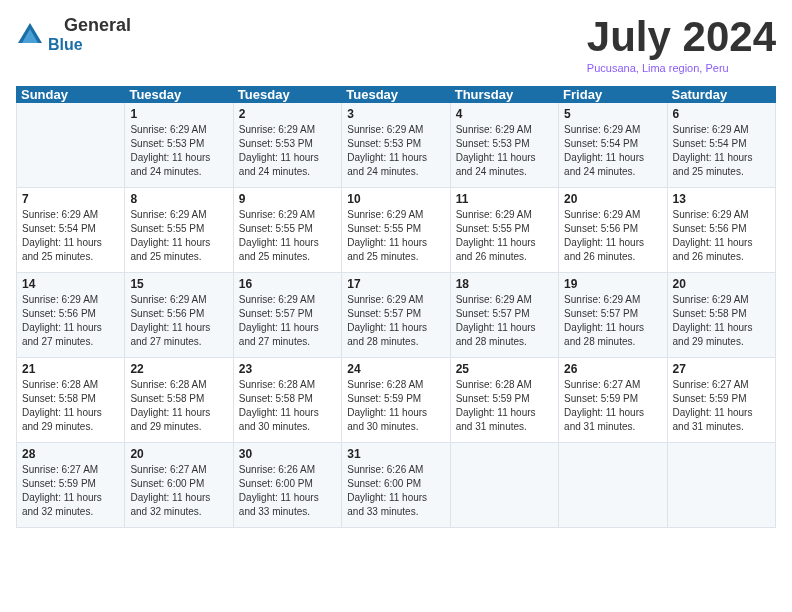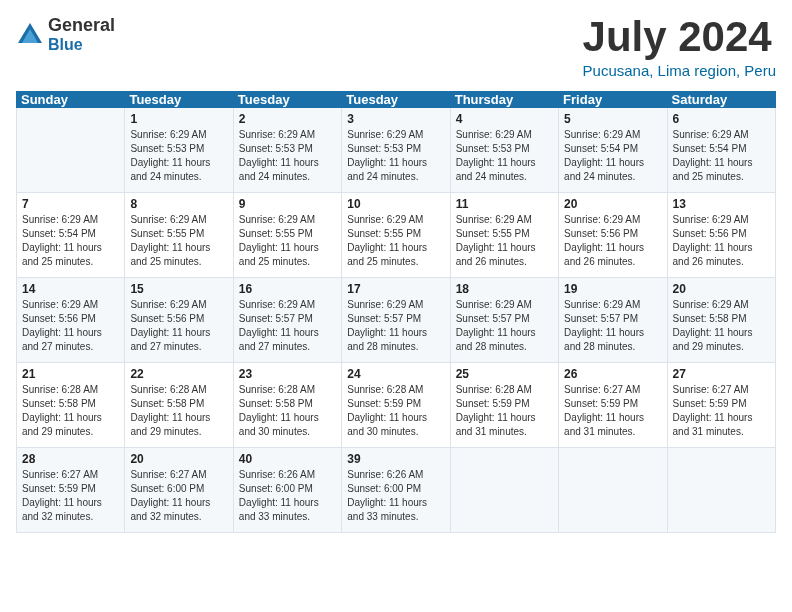--- a/index.html
+++ b/index.html
@@ -22,20 +22,21 @@
     }
     .logo-text {
       display: flex;
       flex-direction: column;
       line-height: 1.1;
     }
     .logo-general {
       font-size: 18px;
       font-weight: bold;
       color: #333;
+      margin-left: 16px;
     }
     .logo-blue {
       font-size: 16px;
       font-weight: bold;
       color: #1a6fa8;
     }
     .logo-icon {
       width: 28px;
       height: 28px;
       margin-right: 4px;
@@ -43,22 +44,22 @@
     .title-block {
       text-align: left;
     }
     .month-title {
       font-size: 42px;
       font-weight: bold;
       color: #333;
       line-height: 1;
     }
     .location-title {
-      font-size: 15px;
-      color: #0369a1;
+      font-size: 11px;
+      color: #8b5cf6;
       margin-top: 4px;
     }
     table {
       width: 100%;
       border-collapse: collapse;
       table-layout: fixed;
     }
     thead tr {
       background-color: #1a6fa8;
     }
@@ -254,25 +255,25 @@
       <tr>
         <td>
           <span class="day-number">28</span>
           <div class="day-info">Sunrise: 6:27 AM<br>Sunset: 5:59 PM<br>Daylight: 11 hours and 32 minutes.</div>
         </td>
         <td>
           <span class="day-number">20</span>
           <div class="day-info">Sunrise: 6:27 AM<br>Sunset: 6:00 PM<br>Daylight: 11 hours and 32 minutes.</div>
         </td>
         <td>
-          <span class="day-number">40</span>
+          <span class="day-number">30</span>
           <div class="day-info">Sunrise: 6:26 AM<br>Sunset: 6:00 PM<br>Daylight: 11 hours and 33 minutes.</div>
         </td>
         <td>
-          <span class="day-number">39</span>
+          <span class="day-number">31</span>
           <div class="day-info">Sunrise: 6:26 AM<br>Sunset: 6:00 PM<br>Daylight: 11 hours and 33 minutes.</div>
         </td>
         <td></td>
         <td></td>
         <td></td>
       </tr>
     </tbody>
 </table>
 
 </body></html>

